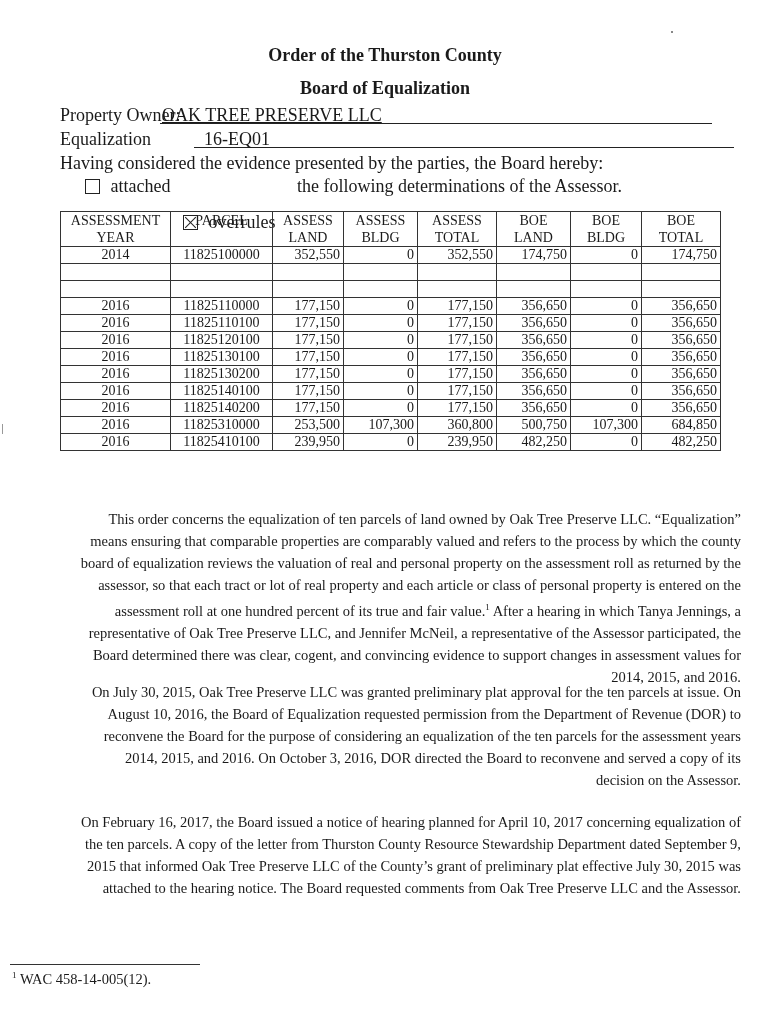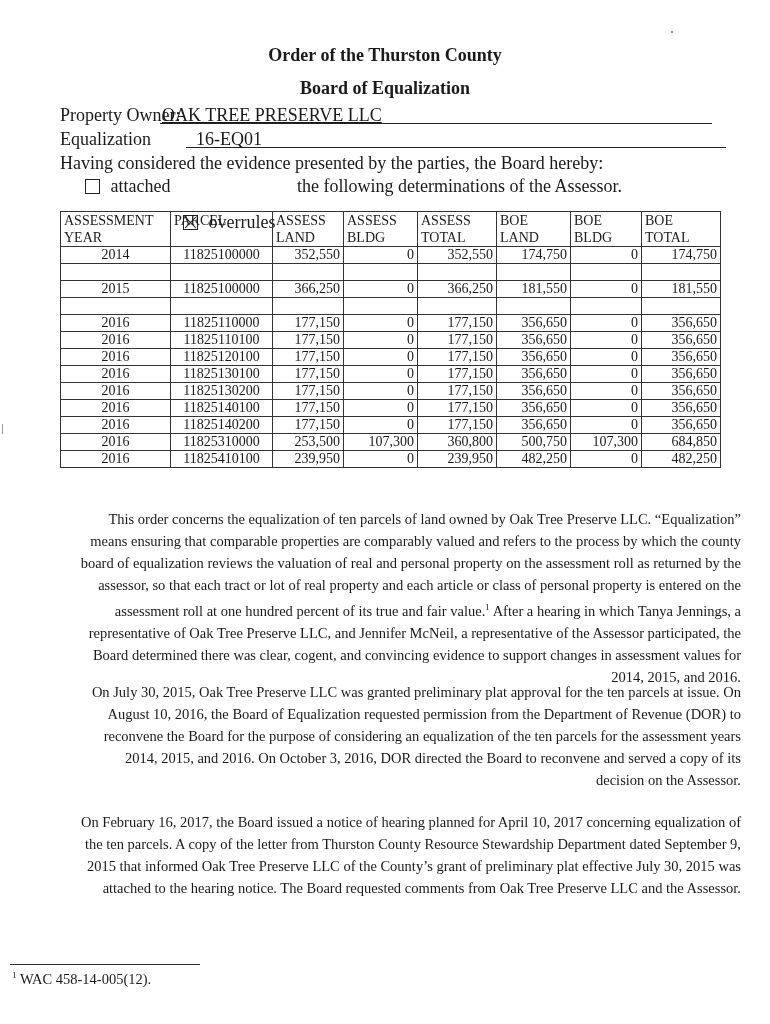--- a/index.html
+++ b/index.html
@@ -10,21 +10,21 @@
   .label { font-size: 18px; }
   .underline { border-bottom: 1px solid #222; }
   .cbox { display: inline-block; width: 13px; height: 13px; border: 1px solid #222; vertical-align: -2px; position: relative; }
   .cbox.checked::before, .cbox.checked::after {
     content: ""; position: absolute; left: 6px; top: -1px; width: 1px; height: 15px; background: #222;
   }
   .cbox.checked::before { transform: rotate(45deg); }
   .cbox.checked::after { transform: rotate(-45deg); }
   table.assess { position: absolute; left: 60px; top: 211px; border-collapse: collapse; font-size: 14px; }
   table.assess td, table.assess th { border: 1px solid #333; padding: 0 3px; height: 16px; line-height: 16px; font-weight: normal; }
-  table.assess th { text-align: left; line-height: 17px; }
+  table.assess th { text-align: center; line-height: 17px; }
   table.assess td.c { text-align: center; }
   table.assess td.r { text-align: right; }
   table.assess tr.spacer td { height: 16px; }
   .para { left: 76px; width: 665px; font-size: 14.5px; line-height: 22px; text-align: right; }
   .para sup { font-size: 9px; }
   .fn-rule { left: 10px; top: 964px; width: 190px; border-top: 1px solid #333; }
   .fn { left: 12px; top: 970px; font-size: 14.5px; }
   .fn sup { font-size: 9px; }
   .edge-mark { left: 2px; top: 424px; width: 1px; height: 10px; background: #999; }
   .dot-mark { left: 671px; top: 31px; width: 2px; height: 2px; background: #888; }
@@ -37,21 +37,21 @@
 
 <div class="abs title" style="top:45px;">Order of the Thurston County</div>
 <div class="abs title" style="top:78px;">Board of Equalization</div>
 
 <div class="abs label" style="left:60px; top:105px;">Property Owner:</div>
 <div class="abs label underline" style="left:160px; top:105px; width:552px; height:18px;text-decoration:underline;">
   <span style="padding-left:2px;">OAK TREE PRESERVE LLC</span>
 </div>
 
 <div class="abs label" style="left:60px; top:129px;">Equalization</div>
-<div class="abs label underline" style="left:186px; top:129px; width:540px; height:18px;">
+<div class="abs label underline" style="left:194px; top:129px; width:540px; height:18px;">
   <span style="padding-left:10px;">16-EQ01</span>
 </div>
 
 <div class="abs label" style="left:60px; top:153px;">Having considered the evidence presented by the parties, the Board hereby:</div>
 
 <div class="abs label" style="left:85px; top:176px;">
   <span class="cbox" id="cb-sustains"></span>
   <span style="margin-left:6px;">attached</span>
 </div>
 <div class="abs label" style="left:183px; top:176px;margin-top:36px;">
@@ -121,30 +121,20 @@
       <tr class="spacer">
         <td></td>
         <td></td>
         <td></td>
         <td></td>
         <td></td>
         <td></td>
         <td></td>
         <td></td>
       </tr>
-      <tr>
-        <td class="c">2015</td>
-        <td class="c">11825100000</td>
-        <td class="r">366,250</td>
-        <td class="r">0</td>
-        <td class="r">366,250</td>
-        <td class="r">181,550</td>
-        <td class="r">0</td>
-        <td class="r">181,550</td>
-      </tr>
       <tr class="spacer">
         <td></td>
         <td></td>
         <td></td>
         <td></td>
         <td></td>
         <td></td>
         <td></td>
         <td></td>
       </tr>

